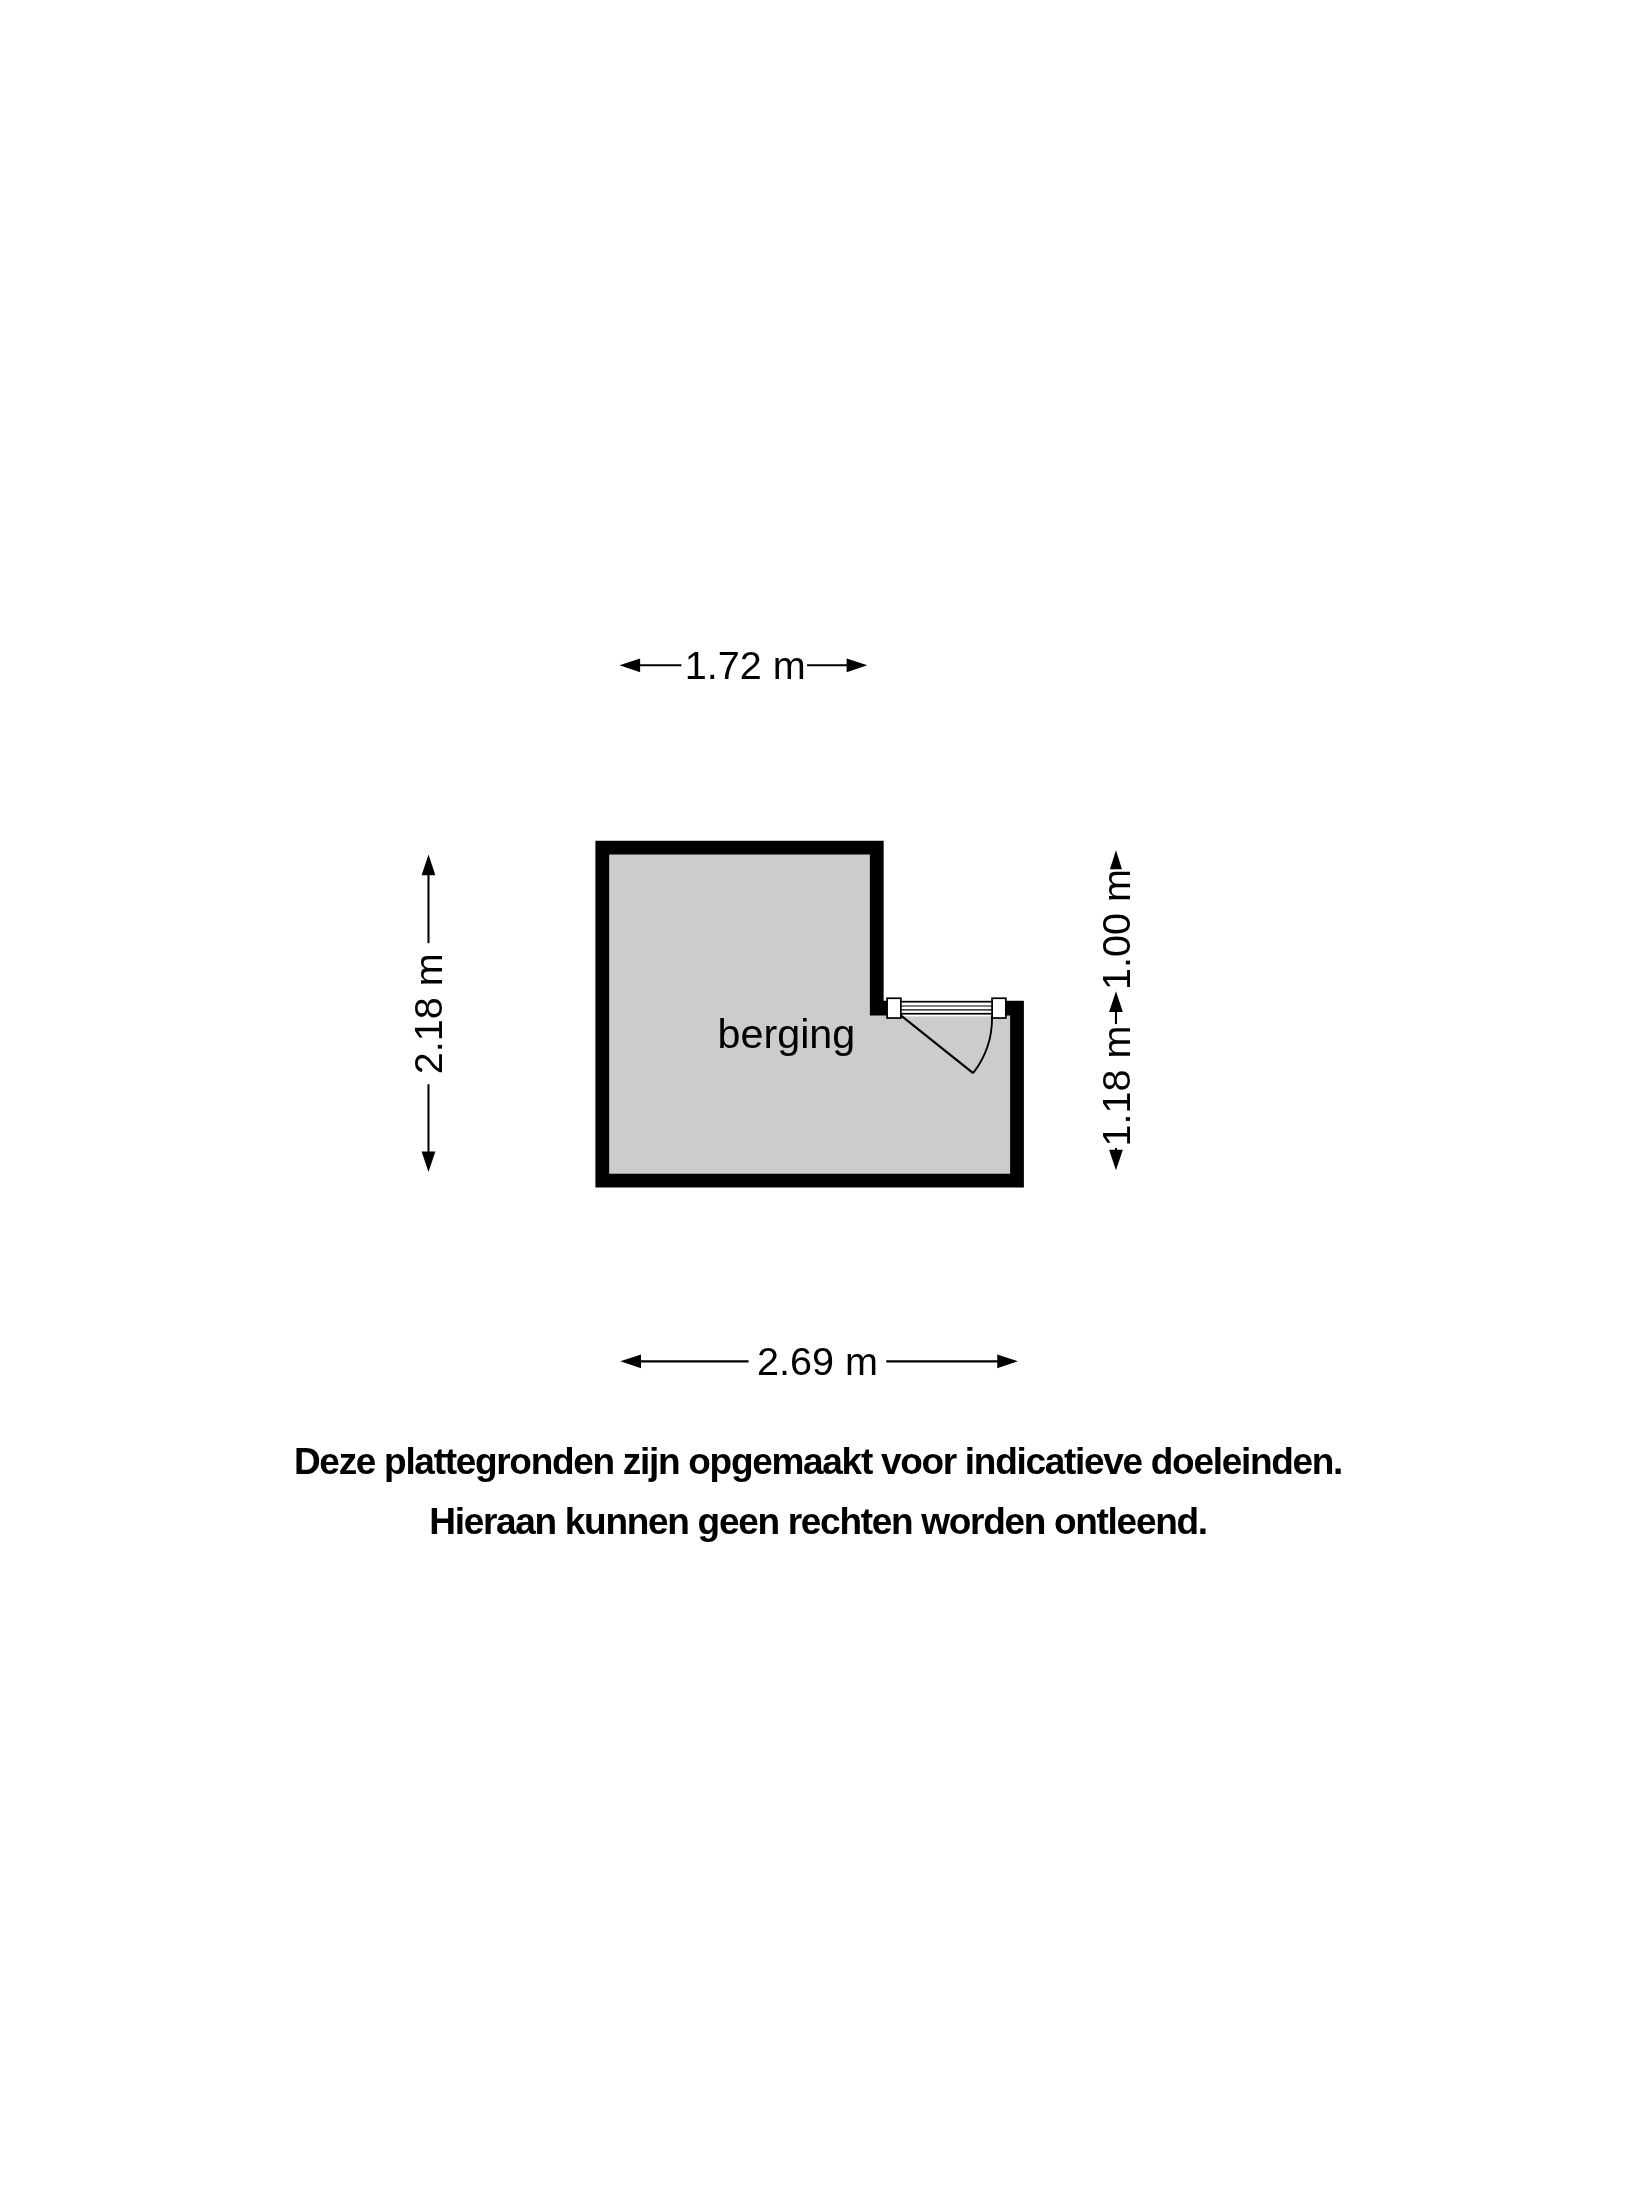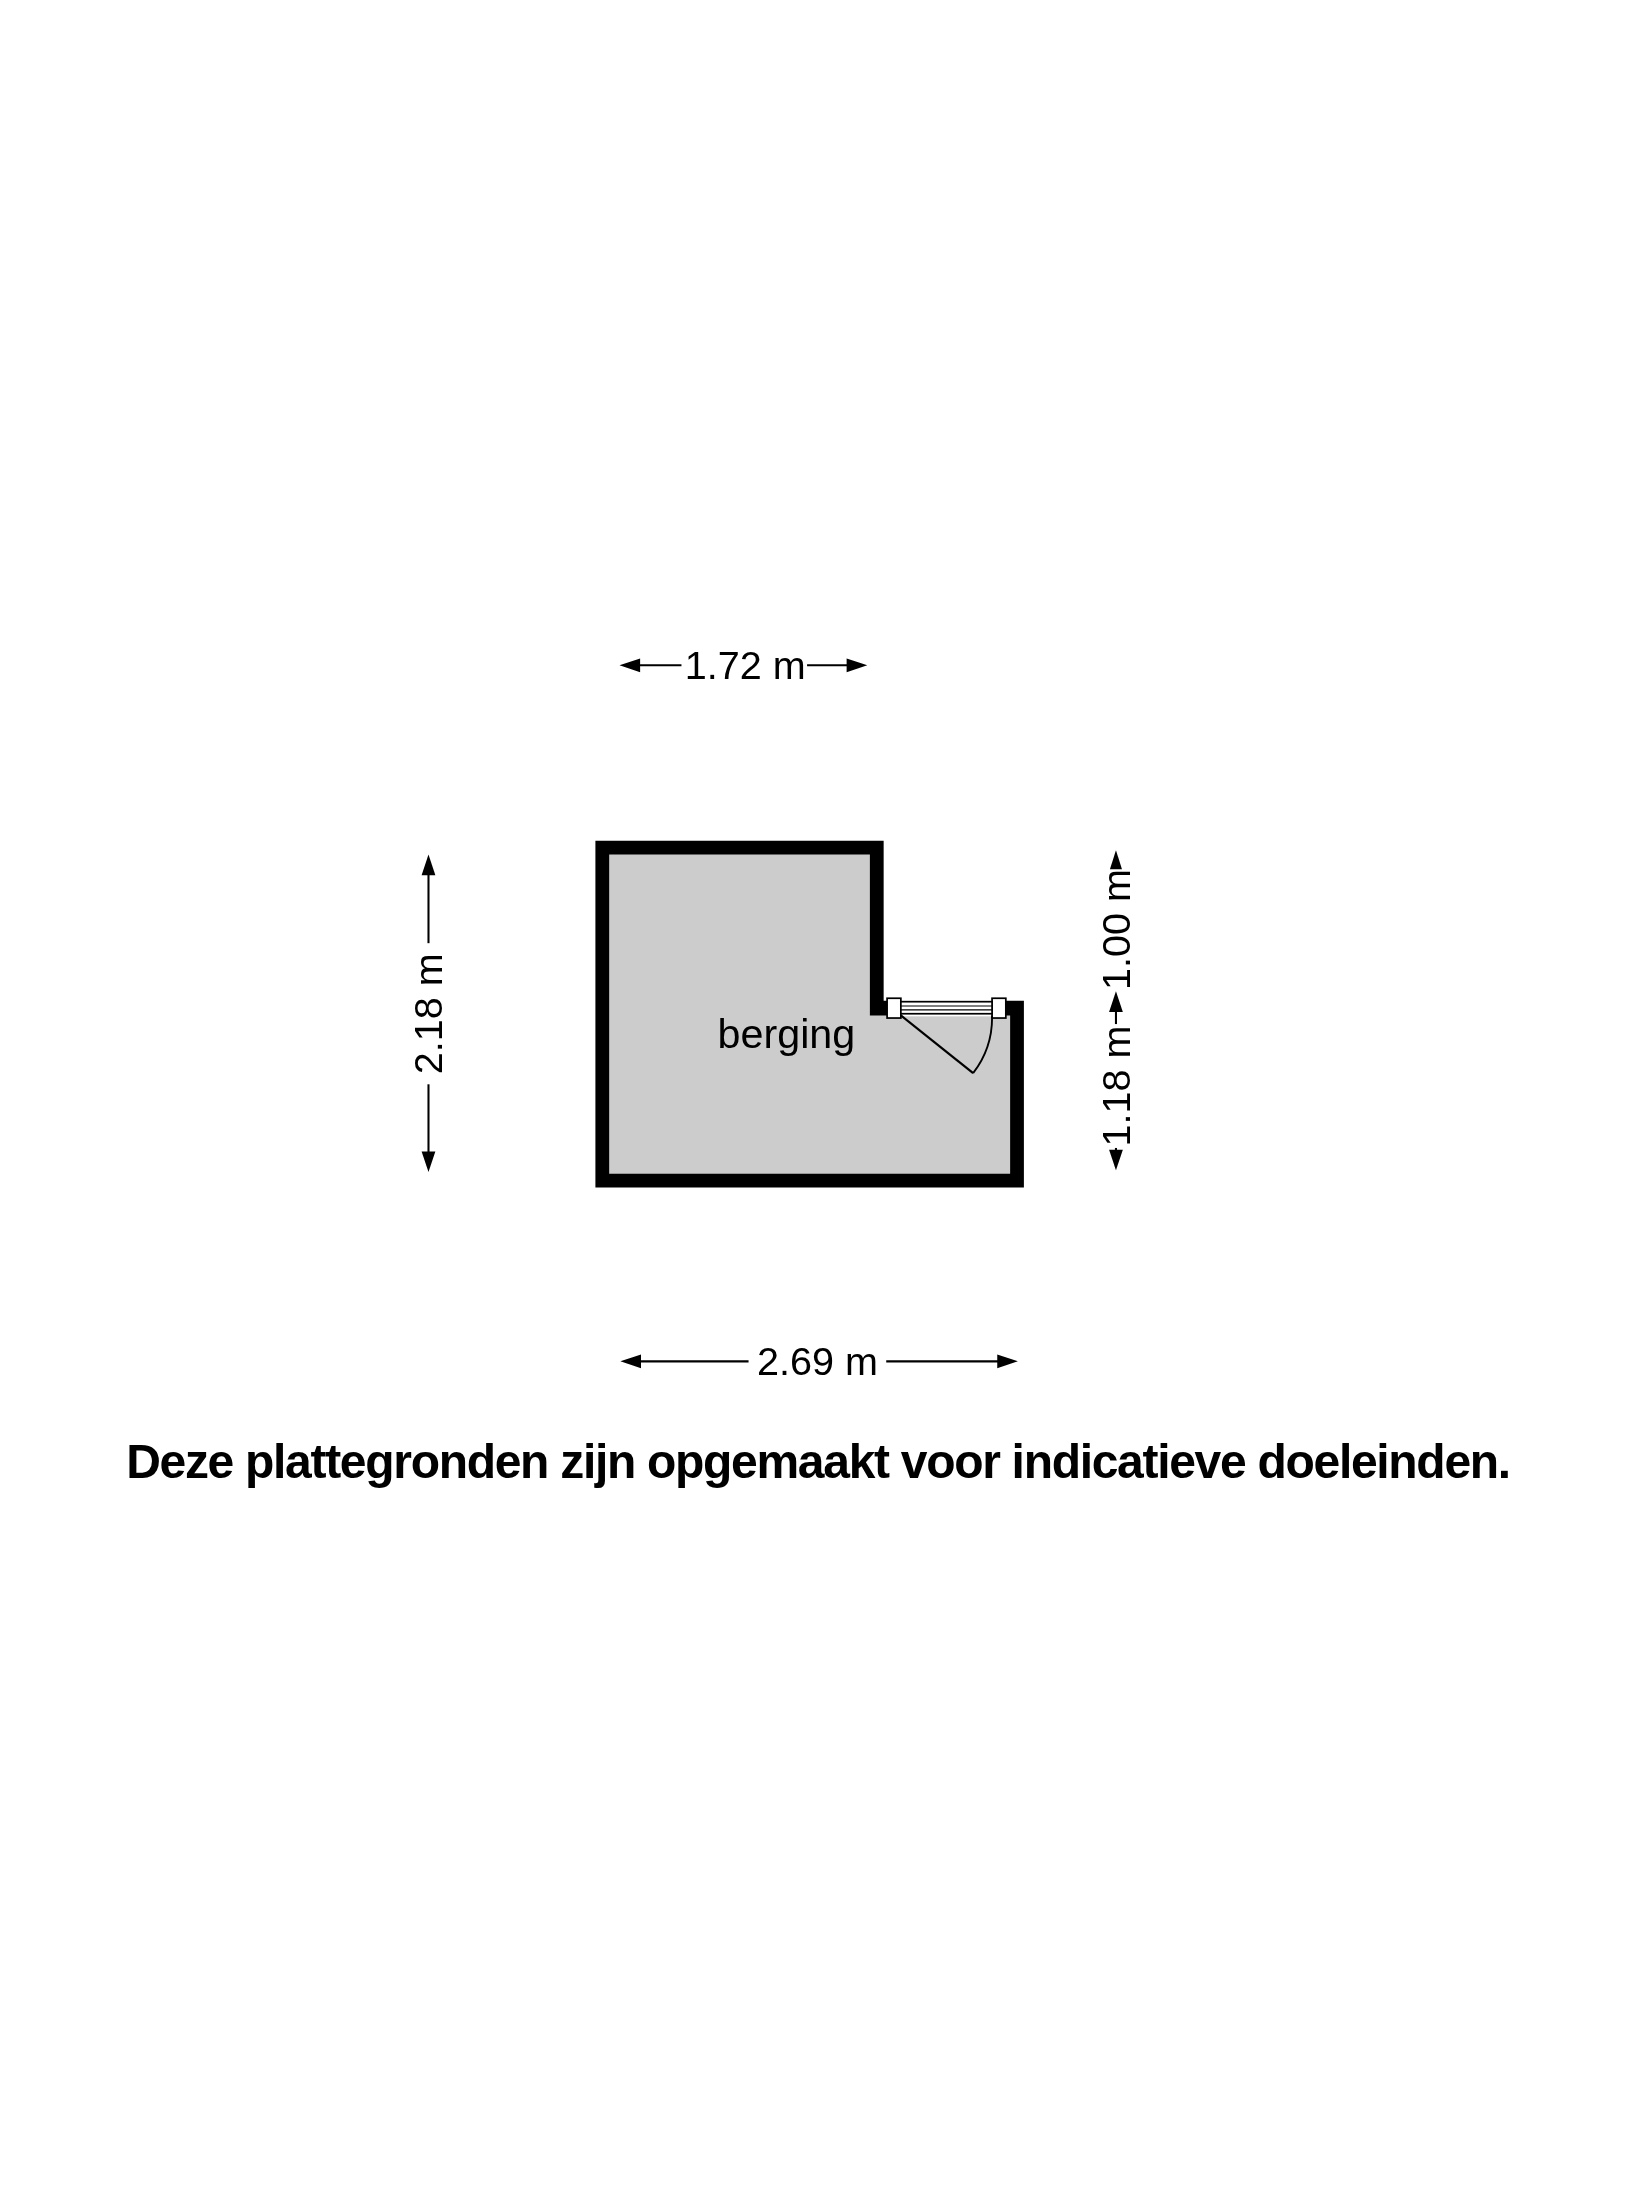--- a/index.html
+++ b/index.html
@@ -43,21 +43,21 @@
     stroke: none;
   }
   .disclaimer {
     position: absolute;
     left: 0;
     top: 1432px;
     width: 1636px;
     text-align: center;
     font-family: "Liberation Sans", sans-serif;
     font-weight: bold;
-    font-size: 48px;
+    font-size: 37px;
     line-height: 60px;
     letter-spacing: -1.3px;
     color: #000000;
     white-space: nowrap;
   }
 </style>
 </head>
 <body>
 
 <div class="page">
@@ -117,16 +117,17 @@
       <polygon class="dim-arrow" points="721,1582 745,1574 745,1590"></polygon>
       <line class="dim-line" x1="743" y1="1582" x2="870" y2="1582"></line>
       <text class="dim-text" x="950" y="1598" text-anchor="middle">2.69 m</text>
       <line class="dim-line" x1="1030" y1="1582" x2="1161" y2="1582"></line>
       <polygon class="dim-arrow" points="1183,1582 1159,1574 1159,1590"></polygon>
     </g>
   </svg>
 
   <div class="disclaimer">
     <div>Deze plattegronden zijn opgemaakt voor indicatieve doeleinden.</div>
+    <div>Hieraan kunnen geen rechten worden ontleend.</div>
   </div>
 
 </div>
 
 
 </body></html>

